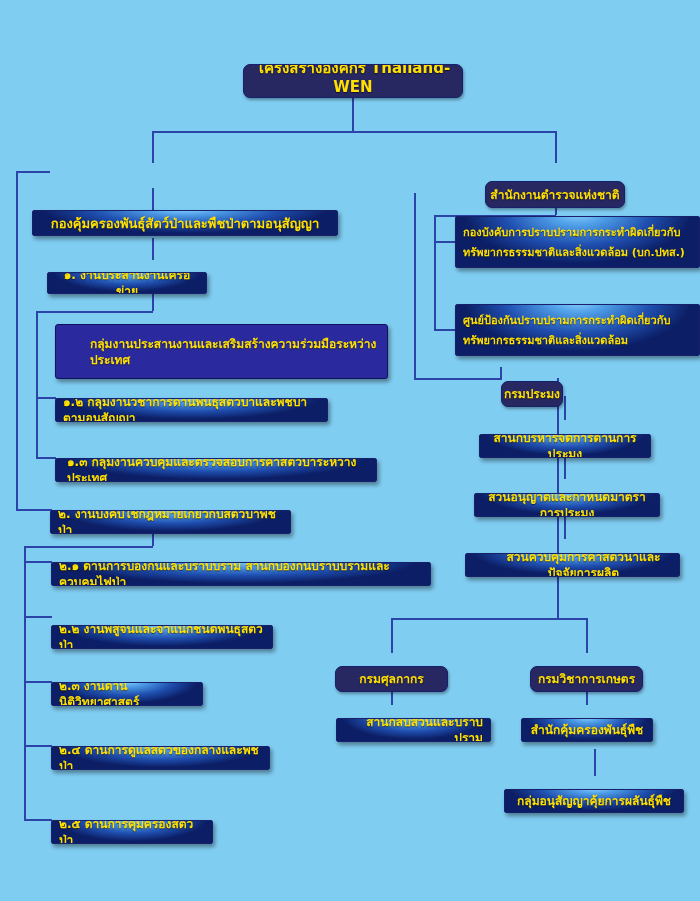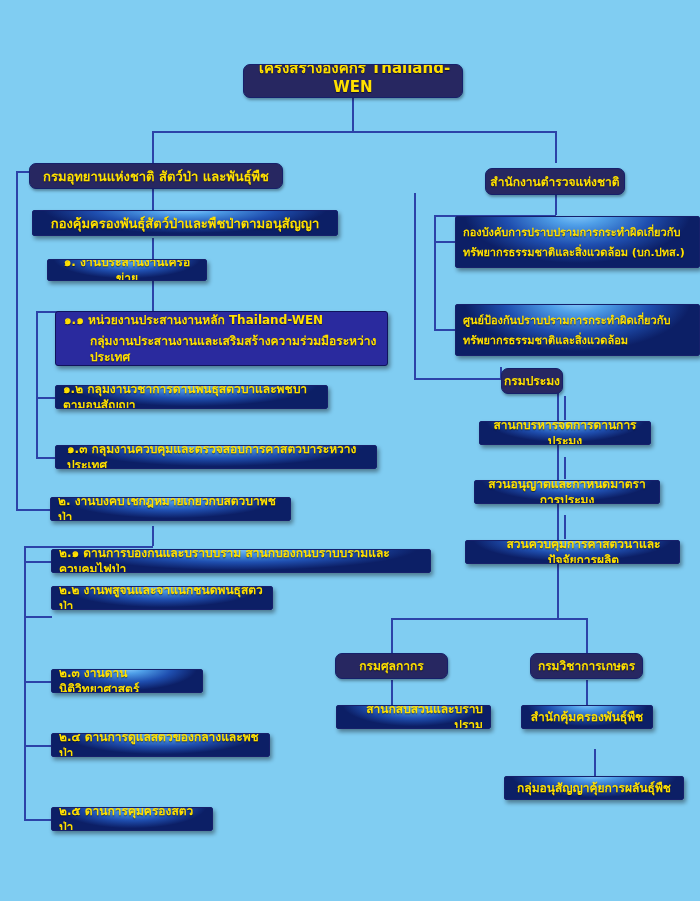--- a/index.html
+++ b/index.html
@@ -68,21 +68,21 @@
     border-radius: 2px;
     box-shadow: 2px 3px 4px rgba(0,0,0,.4);
     padding: 3px 7px;
     justify-content: center;
   }
   .box.grad.center { align-items: center; text-align: center; }
 
   .line2 { padding-left: 26px; }
 
   .t11 { font-size: 11px; line-height: 15px; }
-  .t12 { font-size: 12px; line-height: 16px; }
+  .t12 { font-size: 12px; line-height: 16px; margin-top: 13px; }
   .t13 { font-size: 13px; line-height: 17px; }
   .t15 { font-size: 15px; line-height: 19px; }
 
   .two-line { gap: 5px; }
 </style>
 </head>
 <body>
 
 <div id="chart">
 
@@ -135,54 +135,50 @@
   <div class="line v" style="left:391px; top:618px; height:35px;"></div>
   <div class="line v" style="left:586px; top:618px; height:35px;"></div>
   <div class="line v" style="left:391px; top:680px; height:25px;"></div>
   <div class="line v" style="left:586px; top:680px; height:25px;"></div>
   <div class="line v" style="left:594px; top:749px; height:27px;"></div>
 
   <div class="box flat t15" style="left:243px; top:64px; width:220px; height:34px;justify-content:flex-end;">
     <span>โครงสร้างองค์กร Thailand-WEN</span>
   </div>
 
-  <div class="box flat t13" style="left:29px; top:163px; width:254px; height:26px;">
-    <span>กรมอุทยานแห่งชาติ สัตว์ป่า และพันธุ์พืช</span>
-  </div>
 
   <div class="box grad center t13" style="left:32px; top:210px; width:306px; height:26px;">
     <span>กองคุ้มครองพันธุ์สัตว์ป่าและพืชป่าตามอนุสัญญา</span>
   </div>
 
   <div class="box grad center t12" style="left:47px; top:259px; width:160px; height:22px;">
     <span>๑. งานประสานงานเครือข่าย</span>
   </div>
 
   <div class="box solid two-line t12" style="left:55px; top:311px; width:333px; height:55px;">
-    <span>๑.๑ หน่วยงานประสานงานหลัก Thailand-WEN</span>
     <span class="line2">กลุ่มงานประสานงานและเสริมสร้างความร่วมมือระหว่างประเทศ</span>
   </div>
 
   <div class="box grad t12" style="left:55px; top:385px; width:273px; height:24px;">
     <span>๑.๒ กลุ่มงานวิชาการด้านพันธุ์สัตว์ป่าและพืชป่าตามอนุสัญญา</span>
   </div>
 
   <div class="box grad t12" style="left:55px; top:445px; width:322px; height:24px;padding-left:11px;">
     <span>๑.๓ กลุ่มงานควบคุมและตรวจสอบการค้าสัตว์ป่าระหว่างประเทศ</span>
   </div>
 
   <div class="box grad t12" style="left:50px; top:497px; width:241px; height:24px;">
     <span>๒. งานบังคับใช้กฎหมายเกี่ยวกับสัตว์ป่าพืชป่า</span>
   </div>
 
   <div class="box grad t12" style="left:51px; top:549px; width:380px; height:24px;">
     <span>๒.๑ ด้านการป้องกันและปราบปราม สำนักป้องกันปราบปรามและควบคุมไฟป่า</span>
   </div>
 
-  <div class="box grad t12" style="left:51px; top:586px; width:222px; height:24px;">
+  <div class="box grad t12" style="left:51px; top:612px; width:222px; height:24px;">
     <span>๒.๒ งานพิสูจน์และจำแนกชนิดพันธุ์สัตว์ป่า</span>
   </div>
 
   <div class="box grad t12" style="left:51px; top:669px; width:152px; height:24px;">
     <span>๒.๓ งานด้านนิติวิทยาศาสตร์</span>
   </div>
 
   <div class="box grad t12" style="left:51px; top:733px; width:219px; height:24px;">
     <span>๒.๔ ด้านการดูแลสัตว์ของกลางและพืชป่า</span>
   </div>

